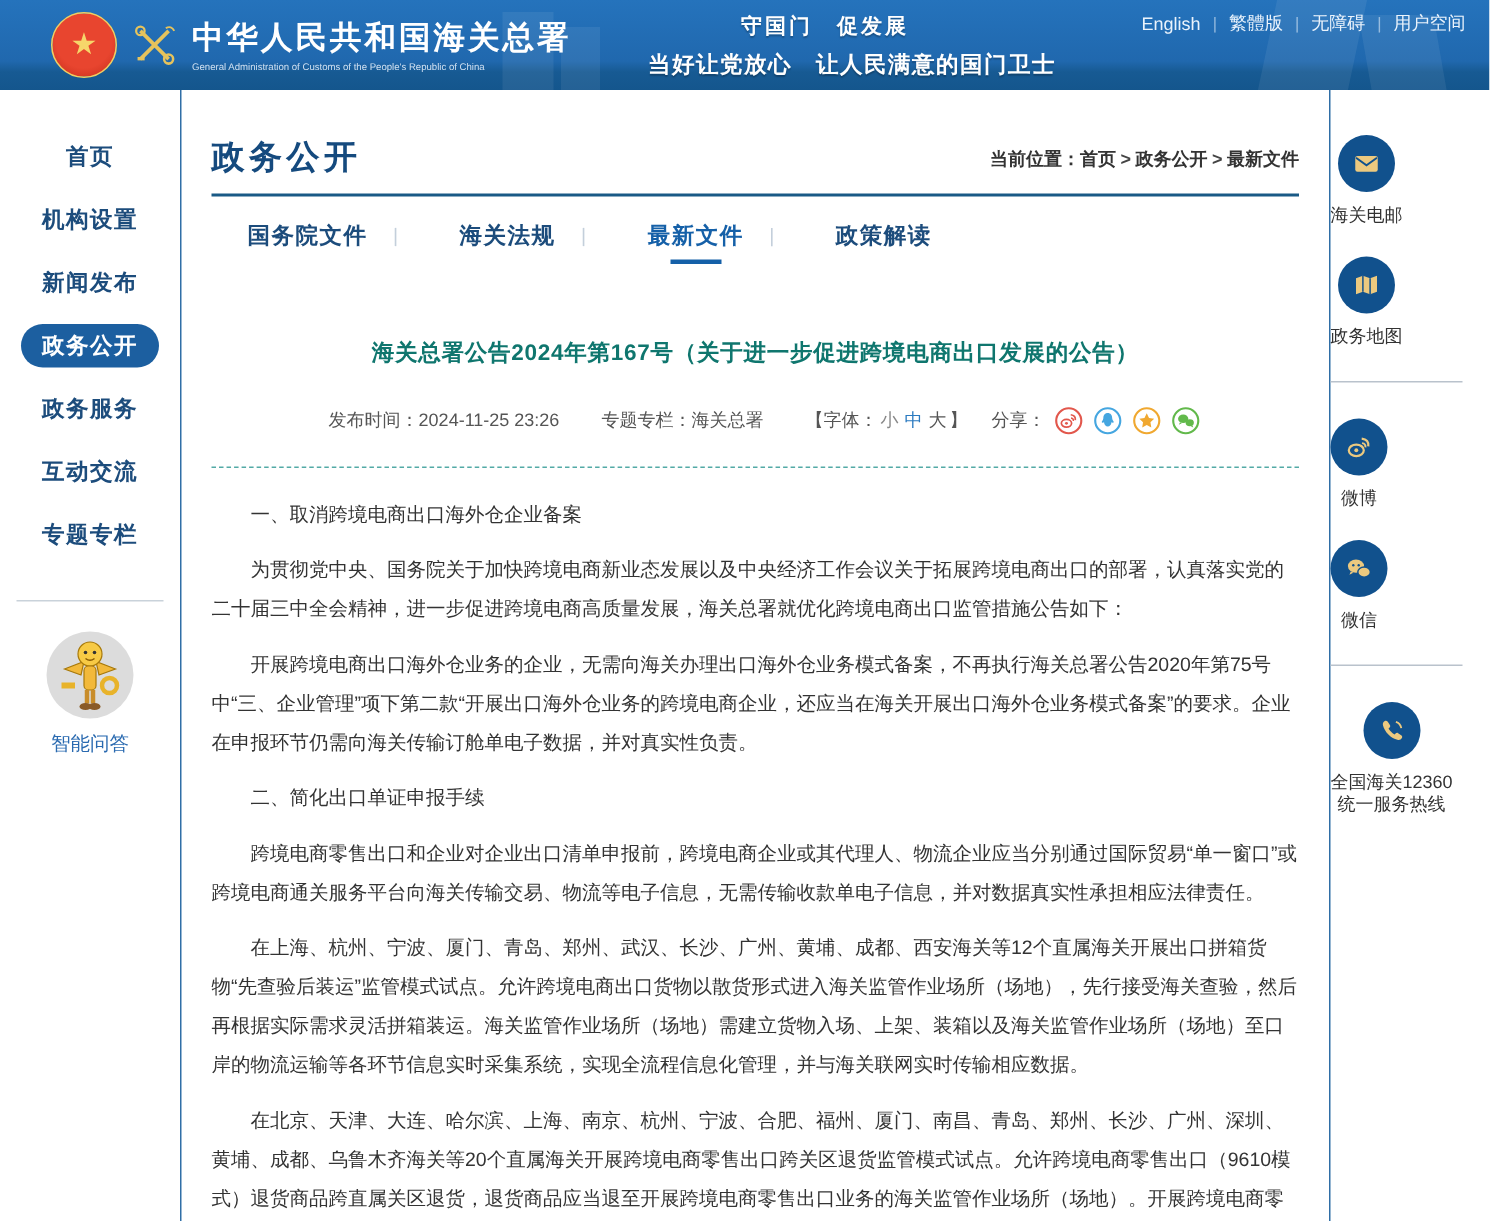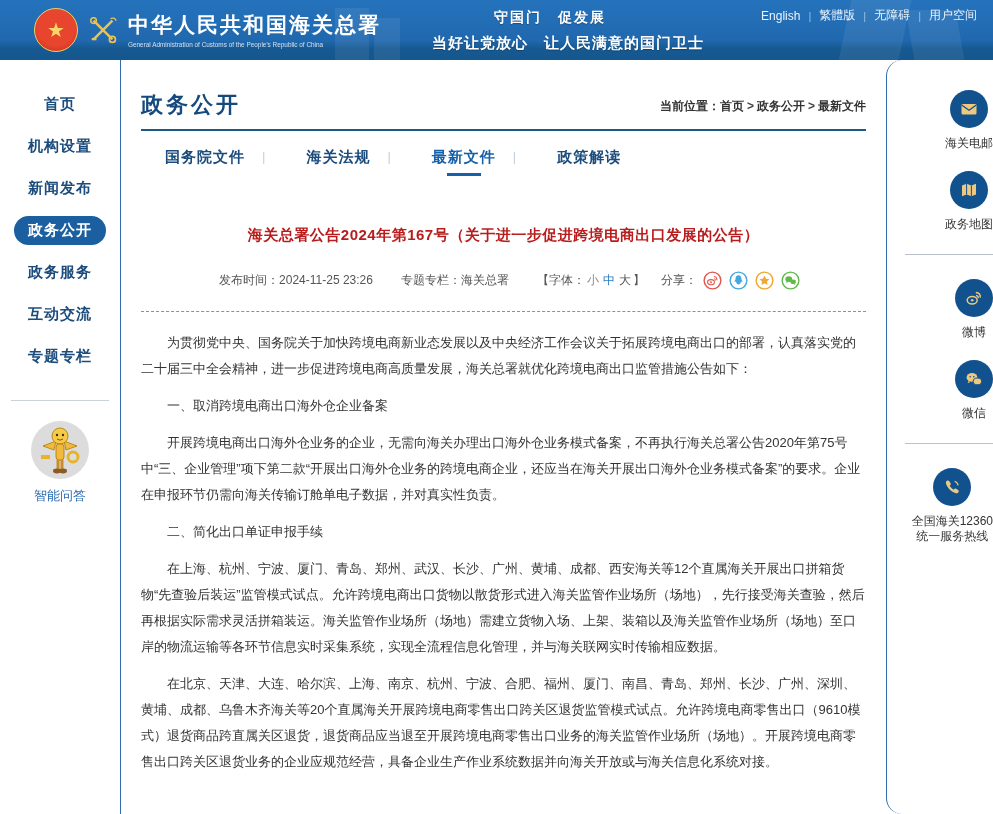--- a/index.html
+++ b/index.html
@@ -41,33 +41,33 @@
   .section-title{font-size:22px;font-weight:bold;color:#154a7e;letter-spacing:3px;}
   .breadcrumb{font-size:12px;color:#333;font-weight:bold;padding-bottom:5px;margin-top:14px;}
   .breadcrumb .crumb{cursor:pointer;}
   .breadcrumb .csep{margin:0 3px;color:#444;}
   .header-rule{border-bottom:2px solid #1a5a86;margin-top:9px;}
   .tabs{display:flex;align-items:flex-start;margin-top:17px;}
   .tab{font-size:15px;font-weight:bold;color:#1c4c7c;cursor:pointer;position:relative;padding-bottom:9px;letter-spacing:1px;margin-left:24px;}
   .tab.active{color:#1560a8;}
   .tab.active::after{content:"";position:absolute;left:50%;transform:translateX(-50%);bottom:0;width:34px;height:3px;background:#1560a8;}
   .tab-sep{color:#c4cfdb;margin:0 17px;font-size:13px;padding-top:1px;}
-  .article-title{text-align:center;font-weight:bold;font-size:15px;color:#b91c1c;margin-top:50px;letter-spacing:.5px;}
+  .article-title{text-align:center;font-weight:bold;font-size:15px;color:#0f766e;margin-top:50px;letter-spacing:.5px;}
   .article-meta{margin-top:26px;font-size:12px;color:#555;display:flex;justify-content:center;align-items:center;gap:4px;}
   .meta-group{margin:0 12px;white-space:nowrap;}
   .font-s{color:#888;cursor:pointer;margin:0 2px;}
   .font-m{color:#2a7ac0;cursor:pointer;margin:0 2px;}
   .font-l{color:#555;cursor:pointer;margin:0 2px;}
   .share-icons{display:flex;align-items:center;gap:7px;margin-left:2px;}
   .share-icon{width:19px;height:19px;cursor:pointer;display:flex;}
   .dashed-rule{border-top:1px dashed #53aaa6;margin-top:21px;}
   .article-body{margin-top:18px;font-size:13px;color:#333;line-height:26px;}
   .article-body p{margin:0 0 11px;text-indent:2em;}
   
-  .right-col{width:107px;border-left:1px solid #2f6ea6;box-sizing:border-box;display:flex;flex-direction:column;align-items:flex-end;padding-top:30px;border-radius:16px;}
+  .right-col{width:107px;border-left:1px solid #2f6ea6;box-sizing:border-box;display:flex;flex-direction:column;align-items:flex-start;padding-top:30px;}
   .rail-item{display:flex;flex-direction:column;align-items:center;margin-bottom:20px;cursor:pointer;}
   .rail-icon{width:38px;height:38px;border-radius:50%;background:#11518d;display:flex;align-items:center;justify-content:center;}
   .rail-label{margin-top:8px;font-size:12px;color:#333;text-align:center;white-space:pre-line;line-height:15px;}
   .rail-divider{width:88px;border-top:1px solid #b9c2cc;margin:2px 0 24px;}
 </style>
 </head>
 <body>
 
 <div class="banner">
   <div class="bld bld1"></div>
@@ -198,24 +198,25 @@
               <ellipse cx="12.8" cy="11.4" rx="2.9" ry="2.4" fill="#62b94b"></ellipse>
               <path d="M14.6 13.2l.7 1.5-1.7-.8" fill="#62b94b"></path>
             </svg>
           </span>
         </span>
     </div>
 
     <div class="dashed-rule"></div>
 
     <div class="article-body" id="article-body">
+        <p>一、取消跨境电商出口海外仓企业备案</p>
         <p>为贯彻党中央、国务院关于加快跨境电商新业态发展以及中央经济工作会议关于拓展跨境电商出口的部署，认真落实党的二十届三中全会精神，进一步促进跨境电商高质量发展，海关总署就优化跨境电商出口监管措施公告如下：</p>
-        <p>一、取消跨境电商出口海外仓企业备案</p>
         <p>开展跨境电商出口海外仓业务的企业，无需向海关办理出口海外仓业务模式备案，不再执行海关总署公告2020年第75号中“三、企业管理”项下第二款“开展出口海外仓业务的跨境电商企业，还应当在海关开展出口海外仓业务模式备案”的要求。企业在申报环节仍需向海关传输订舱单电子数据，并对真实性负责。</p>
         <p>二、简化出口单证申报手续</p>
+        <p>跨境电商零售出口和企业对企业出口清单申报前，跨境电商企业或其代理人、物流企业应当分别通过国际贸易“单一窗口”或跨境电商通关服务平台向海关传输交易、物流等电子信息，无需传输收款单电子信息，并对数据真实性承担相应法律责任。</p>
         <p>在上海、杭州、宁波、厦门、青岛、郑州、武汉、长沙、广州、黄埔、成都、西安海关等12个直属海关开展出口拼箱货物“先查验后装运”监管模式试点。允许跨境电商出口货物以散货形式进入海关监管作业场所（场地），先行接受海关查验，然后再根据实际需求灵活拼箱装运。海关监管作业场所（场地）需建立货物入场、上架、装箱以及海关监管作业场所（场地）至口岸的物流运输等各环节信息实时采集系统，实现全流程信息化管理，并与海关联网实时传输相应数据。</p>
         <p>在北京、天津、大连、哈尔滨、上海、南京、杭州、宁波、合肥、福州、厦门、南昌、青岛、郑州、长沙、广州、深圳、黄埔、成都、乌鲁木齐海关等20个直属海关开展跨境电商零售出口跨关区退货监管模式试点。允许跨境电商零售出口（9610模式）退货商品跨直属关区退货，退货商品应当退至开展跨境电商零售出口业务的海关监管作业场所（场地）。开展跨境电商零售出口跨关区退货业务的企业应规范经营，具备企业生产作业系统数据并向海关开放或与海关信息化系统对接。</p>
       </div>
   </div>
 
   <div class="right-col" id="right-rail">
       <div class="rail-item">
         <div class="rail-icon">
           <svg width="20" height="20" viewBox="0 0 20 20">
             <rect x="2.5" y="5" width="15" height="10.5" rx="1.5" fill="#ecc97f"></rect>

